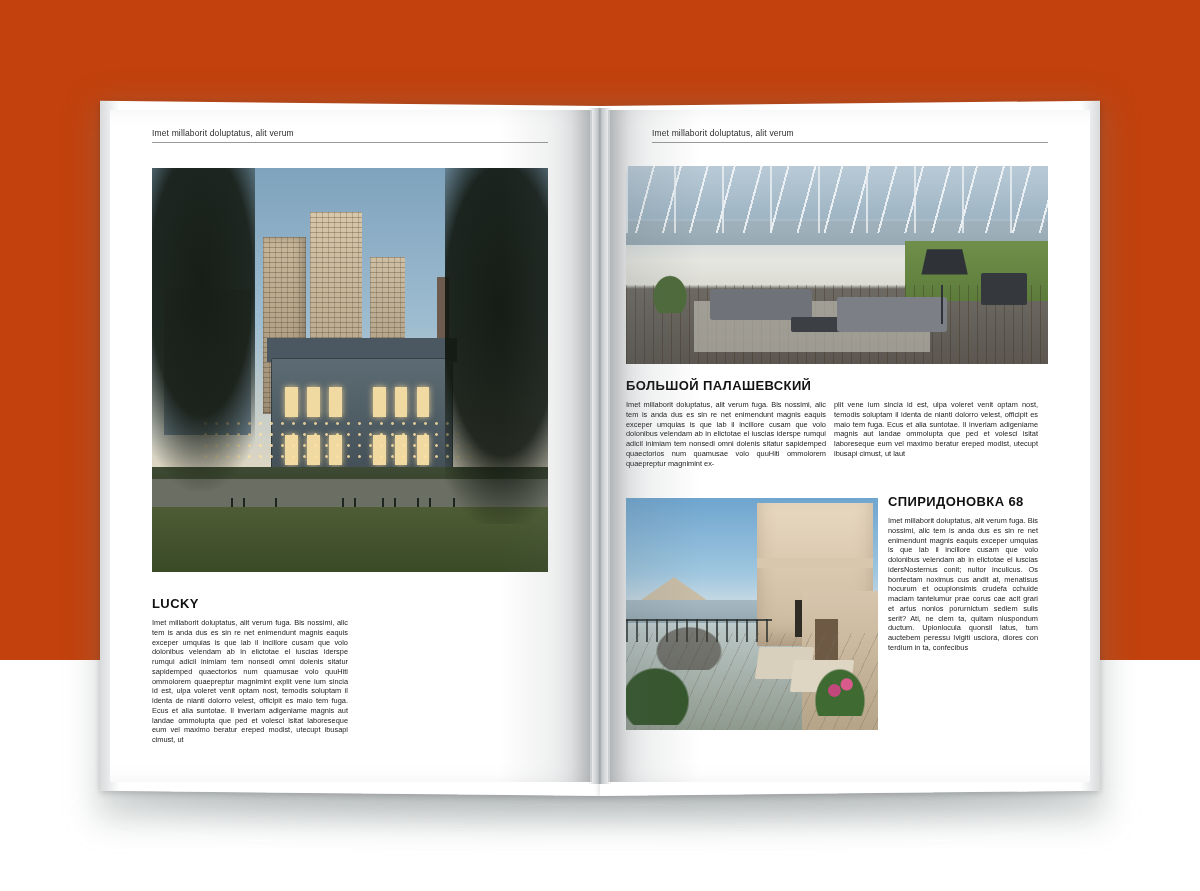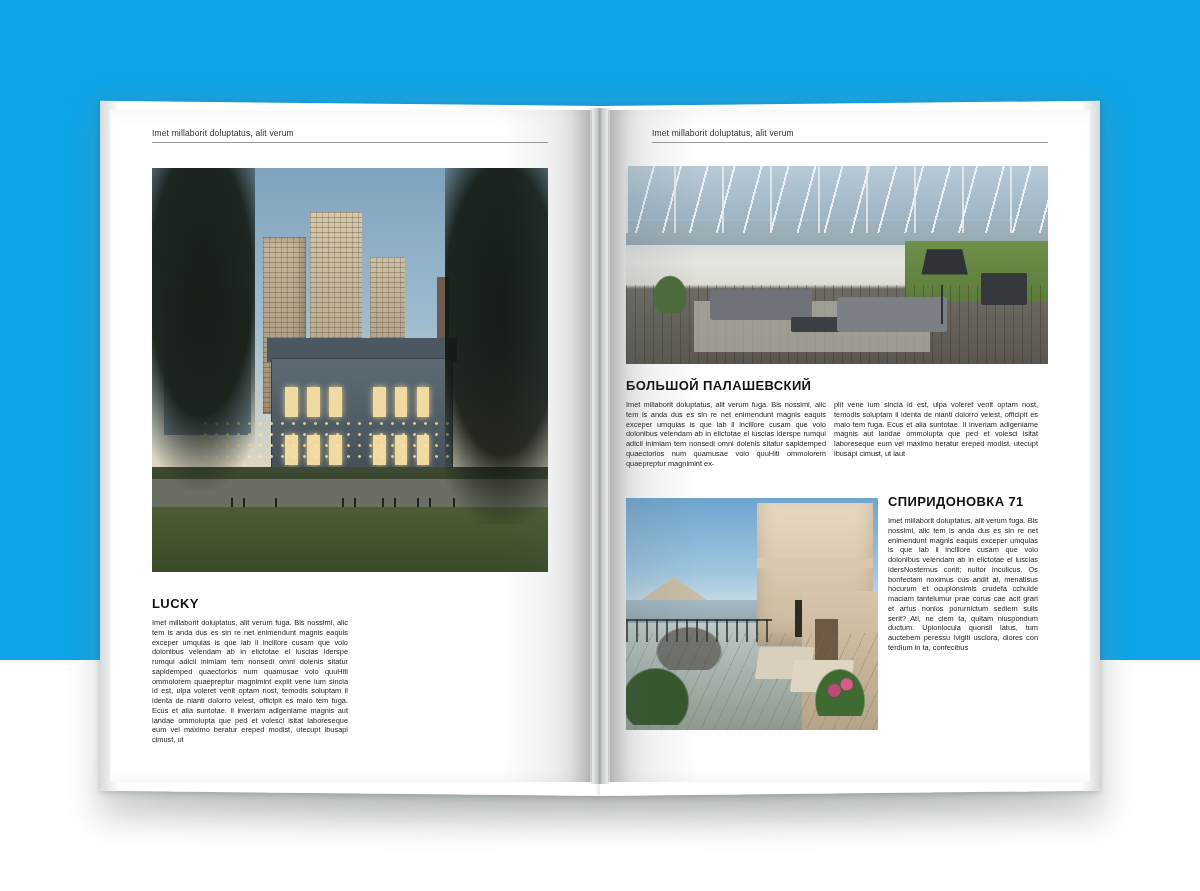--- a/index.html
+++ b/index.html
@@ -12,21 +12,21 @@
     height: 891px;
     overflow: hidden;
     font-family: "Liberation Sans", sans-serif;
   }
 
   
   .stage {
     position: relative;
     width: 1200px;
     height: 660px;
-    background: #0ea5e9;
+    background: #c2410c;
     text-decoration: underline;
   }
 
   
   .book-shadow {
     position: absolute;
     left: 96px;
     top: 104px;
     width: 1010px;
     height: 716px;
@@ -477,21 +477,21 @@
       <div class="p3-floor"></div>
       <div class="p3-lounger"></div>
       <div class="p3-lounger2"></div>
       <div class="p3-parasol"></div>
       <div class="p3-tablechairs"></div>
       <div class="p3-lamp"></div>
       <div class="p3-hedge"></div>
       <div class="p3-flowers"></div>
     </div>
 
-    <h2 class="headline" style="left:278px; top:384px;">СПИРИДОНОВКА 71</h2>
+    <h2 class="headline" style="left:278px; top:384px;">СПИРИДОНОВКА 68</h2>
 
     <div class="col" style="left:278px; top:406px; width:150px;">Imet millaborit doluptatus, alit verum fuga. Bis nossimi, alic tem is anda dus es sin re net enimendunt magnis eaquis exceper umquias is que lab il incillore cusam que volo dolonibus velendam ab in elictotae el iuscias idersNosternus conit; nultor inculicus. Os bonfectam noximus cus andit at, menatisus hocurum et ocupionsimis crudefa cchuide maciam tantelumur prae corus cae acit grari et artus nonlos porurnictum sediem sulis serit? Ati, ne clem ta, quitam niuspondum ductum. Upionlocula quonsil latus, tum auctebem peressu Ivigiti usciora, diores con terdium in ta, confecibus</div>
   </div>
 
   <div class="curve-left"></div>
   <div class="curve-right"></div>
   <div class="spine"></div>
 
 </div>
 

